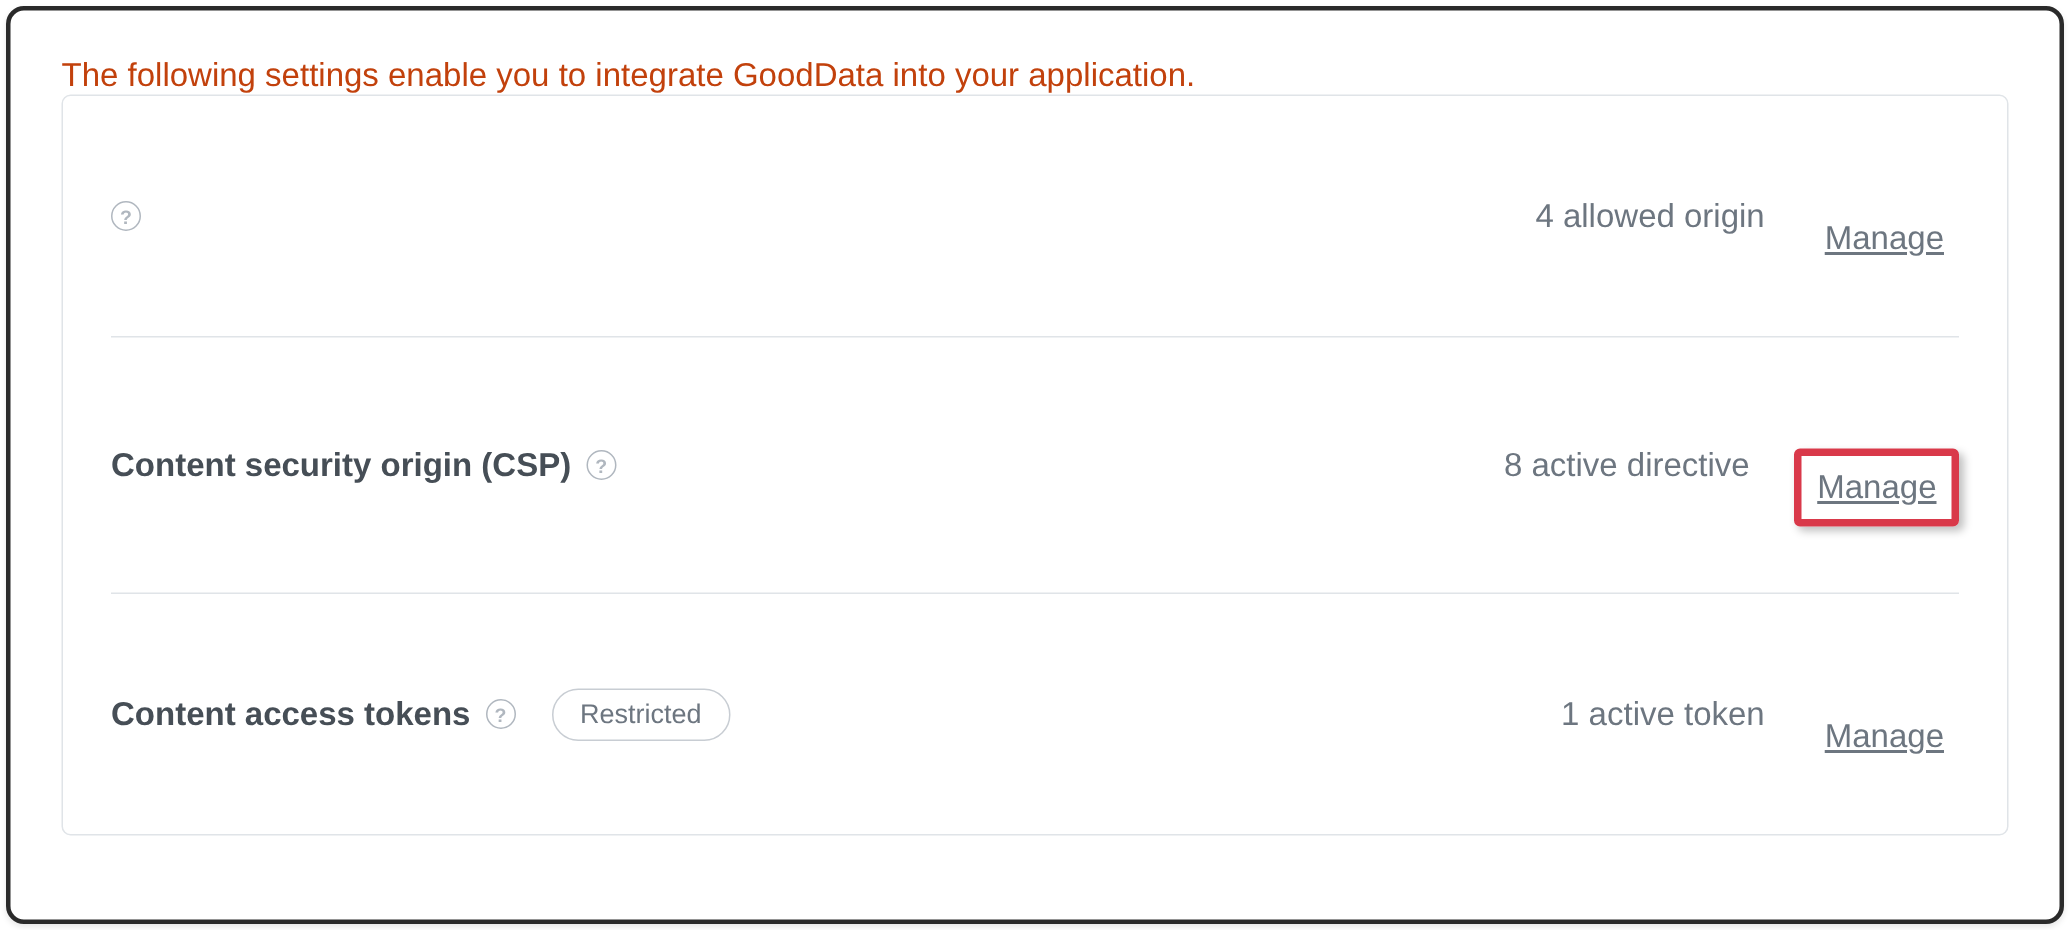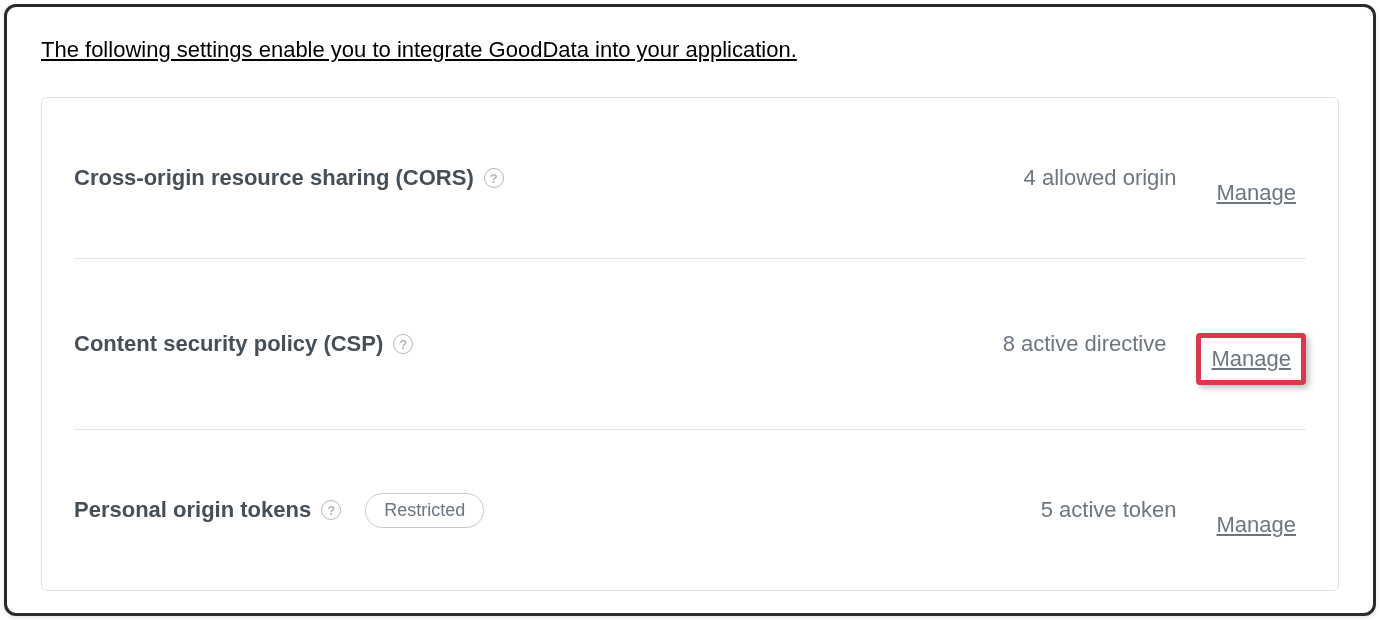--- a/index.html
+++ b/index.html
@@ -27,23 +27,21 @@
       box-shadow: 0 2px 4px rgba(0,0,0,0.1);
     }
     .page-title {
       font-size: 34px;
       font-weight: 700;
       color: #464e56;
       margin-bottom: 18px;
     }
     .page-description {
       font-size: 22px;
-      color: #000000;
-      margin-bottom: 34px;
-      text-decoration: underline;
+      color: #c2410c;
     }
     .settings-card {
       border: 1px solid #e0e4e8;
       border-radius: 6px;
       padding: 0 32px;
     }
     .setting-row {
       display: flex;
       align-items: center;
       padding: 44px 0;
@@ -114,46 +112,45 @@
 <body>
 
 <div class="outer-frame">
 
   <p class="page-description">The following settings enable you to integrate GoodData into your application.</p>
 
   <div class="settings-card">
 
     <div class="setting-row">
       <div class="setting-title-wrap">
-        <span class="setting-title">Cross-origin resource sharing (CORS)</span>
         <span class="help-icon">?</span>
       </div>
       <span class="setting-status">4 allowed origin</span>
       <span class="manage-wrap">
         <a class="manage-link">Manage</a>
       </span>
     </div>
 
     <div class="setting-row">
       <div class="setting-title-wrap">
-        <span class="setting-title">Content security policy (CSP)</span>
+        <span class="setting-title">Content security origin (CSP)</span>
         <span class="help-icon">?</span>
       </div>
       <span class="setting-status">8 active directive</span>
       <span class="manage-wrap highlight-box">
         <a class="manage-link">Manage</a>
       </span>
     </div>
 
     <div class="setting-row">
       <div class="setting-title-wrap">
-        <span class="setting-title">Personal origin tokens</span>
+        <span class="setting-title">Content access tokens</span>
         <span class="help-icon">?</span>
         <span class="badge">Restricted</span>
       </div>
-      <span class="setting-status">5 active token</span>
+      <span class="setting-status">1 active token</span>
       <span class="manage-wrap">
         <a class="manage-link">Manage</a>
       </span>
     </div>
 
   </div>
 </div>
 
 </body></html>

